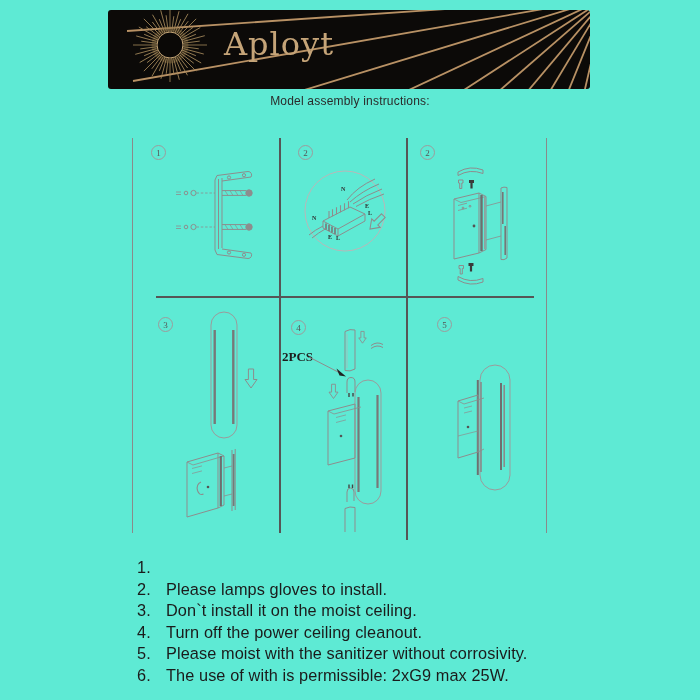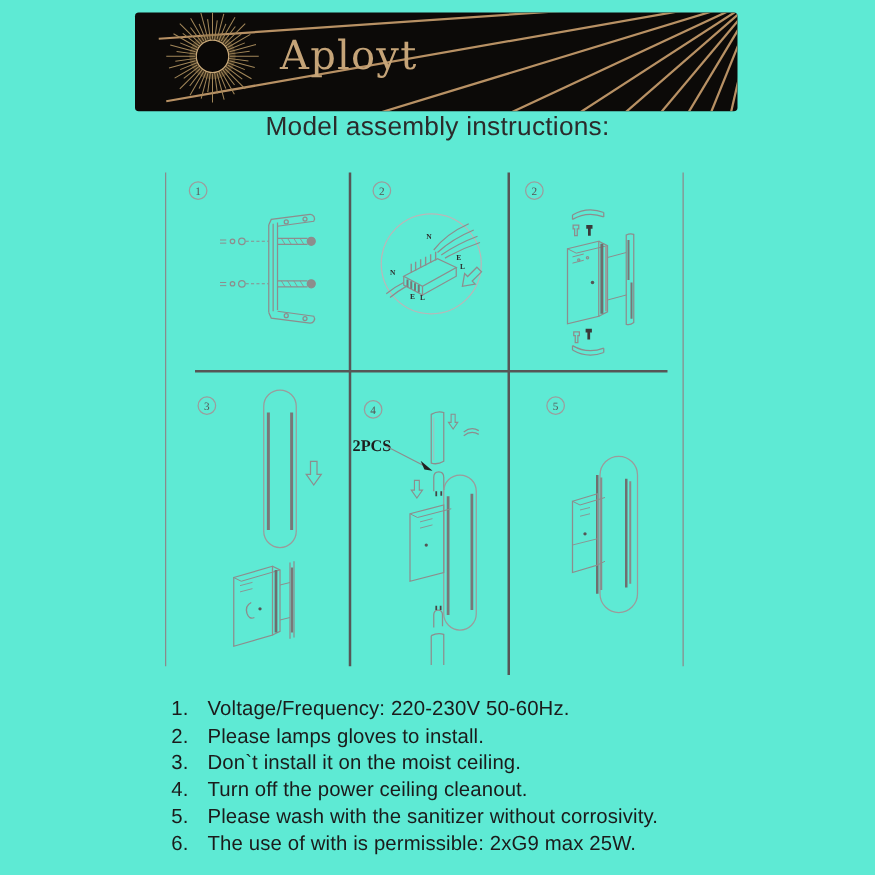--- a/index.html
+++ b/index.html
@@ -8,21 +8,21 @@
 
   
   .banner{position:absolute;left:108px;top:10px;width:482px;height:79px;
           background:#0c0a08;border-radius:3px;overflow:hidden;}
   .banner svg{position:absolute;left:0;top:0;}
   .brand{position:absolute;left:116px;top:13px;font-family:"DejaVu Serif",serif;
          font-size:32px;font-weight:400;color:#c5a478;letter-spacing:1px;line-height:42px;}
 
   
   .title-wrap{position:absolute;left:0;top:92px;width:700px;text-align:center;color:#2b2b2b;}
-  .title-line{font-size:21px;line-height:19px;letter-spacing:.2px;}
+  .title-line{font-size:12px;line-height:19px;letter-spacing:.2px;}
 
   
   .gridline{position:absolute;background:#565656;}
   .gridline.light{background:#8a8a8a;}
 
   .cnum{position:absolute;width:13px;height:13px;border:1px solid #9c9c9c;border-radius:50%;
         display:flex;align-items:center;justify-content:center;
         font-family:"Liberation Serif",serif;font-size:9px;color:#555;}
 
   .panel{position:absolute;}
@@ -251,37 +251,36 @@
       <path d="M72,156 L78,153" stroke-width="0.8"></path>
       <path d="M58,112 l8,-2 M58,117 l8,-2" stroke-width="0.7"></path>
       <circle cx="62" cy="131" r="1.3" fill="#555" stroke="none"></circle>
       <path d="M52,140 l20,-5" stroke-width="0.7"></path>
     </g>
   </svg>
 
   <div class="list">
     <div class="row">
       <span class="num">1.</span>
-      <span class="txt">Voltage/Frequency: 220-230V 50-60Hz.</span>
     </div>
     <div class="row">
       <span class="num">2.</span>
       <span class="txt">Please lamps gloves to install.</span>
     </div>
     <div class="row">
       <span class="num">3.</span>
       <span class="txt">Don`t install it on the moist ceiling.</span>
     </div>
     <div class="row">
       <span class="num">4.</span>
       <span class="txt">Turn off the power ceiling cleanout.</span>
     </div>
     <div class="row">
       <span class="num">5.</span>
-      <span class="txt">Please wash with the sanitizer without corrosivity.</span>
+      <span class="txt">Please moist with the sanitizer without corrosivity.</span>
     </div>
     <div class="row">
       <span class="num">6.</span>
       <span class="txt">The use of with is permissible: 2xG9 max 25W.</span>
     </div>
   </div>
 
 </div>
 
 </body></html>

